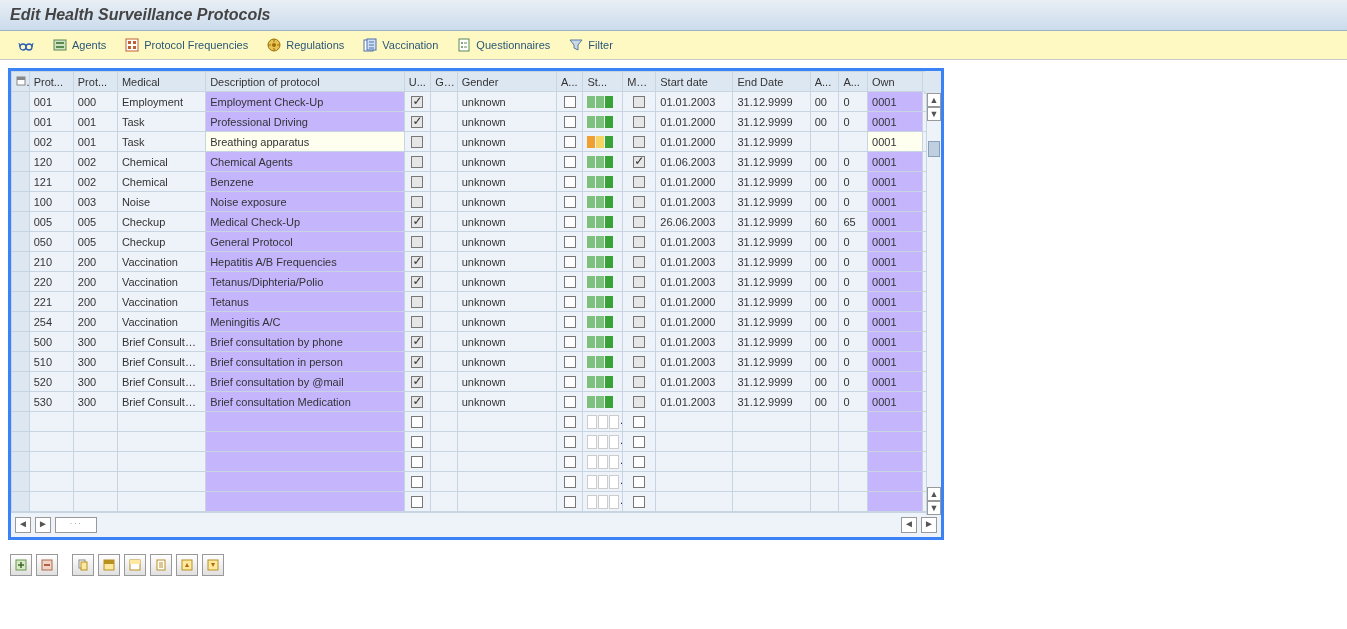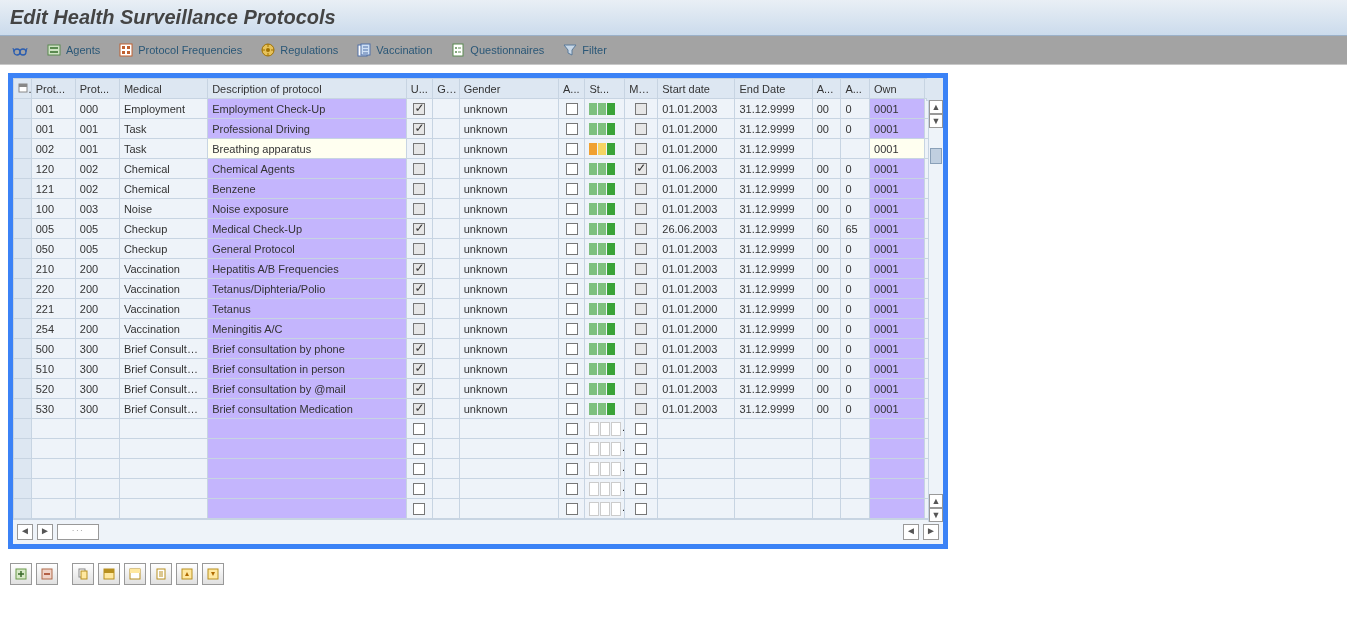--- a/index.html
+++ b/index.html
@@ -11,44 +11,44 @@
     color: #333;
     width: 1347px;
   }
   .app {
     width: 1347px;
   }
   .title-bar {
     background: linear-gradient(#e9eff5, #cbdbec);
     border-bottom: 1px solid #9bb1c9;
     padding: 6px 10px;
-    font-size: 20px;
+    font-size: 16px;
     font-style: italic;
     font-weight: bold;
     color: #444;
   }
   .toolbar {
-    padding: 6px 12px;
+    padding: 6px 18px;
     border-bottom: 1px solid #c8c8c8;
     display: flex;
     align-items: center;
     gap: 18px;
-    background: #a3a3a3;
+    background: #fef9c3;
   }
   .tb-item {
     display: flex;
     align-items: center;
     gap: 4px;
     cursor: pointer;
     color: #2a5777;
   }
   
   .grid-wrap {
     margin:8px;
-    border:5px solid #3b82f6;
+    border:3px solid #3b82f6;
     background:#fff;
     position:relative;
     width: 930px;
   }
   
   table.grid {
     border-collapse: collapse;
     width: 100%;
     table-layout: fixed;
   }

